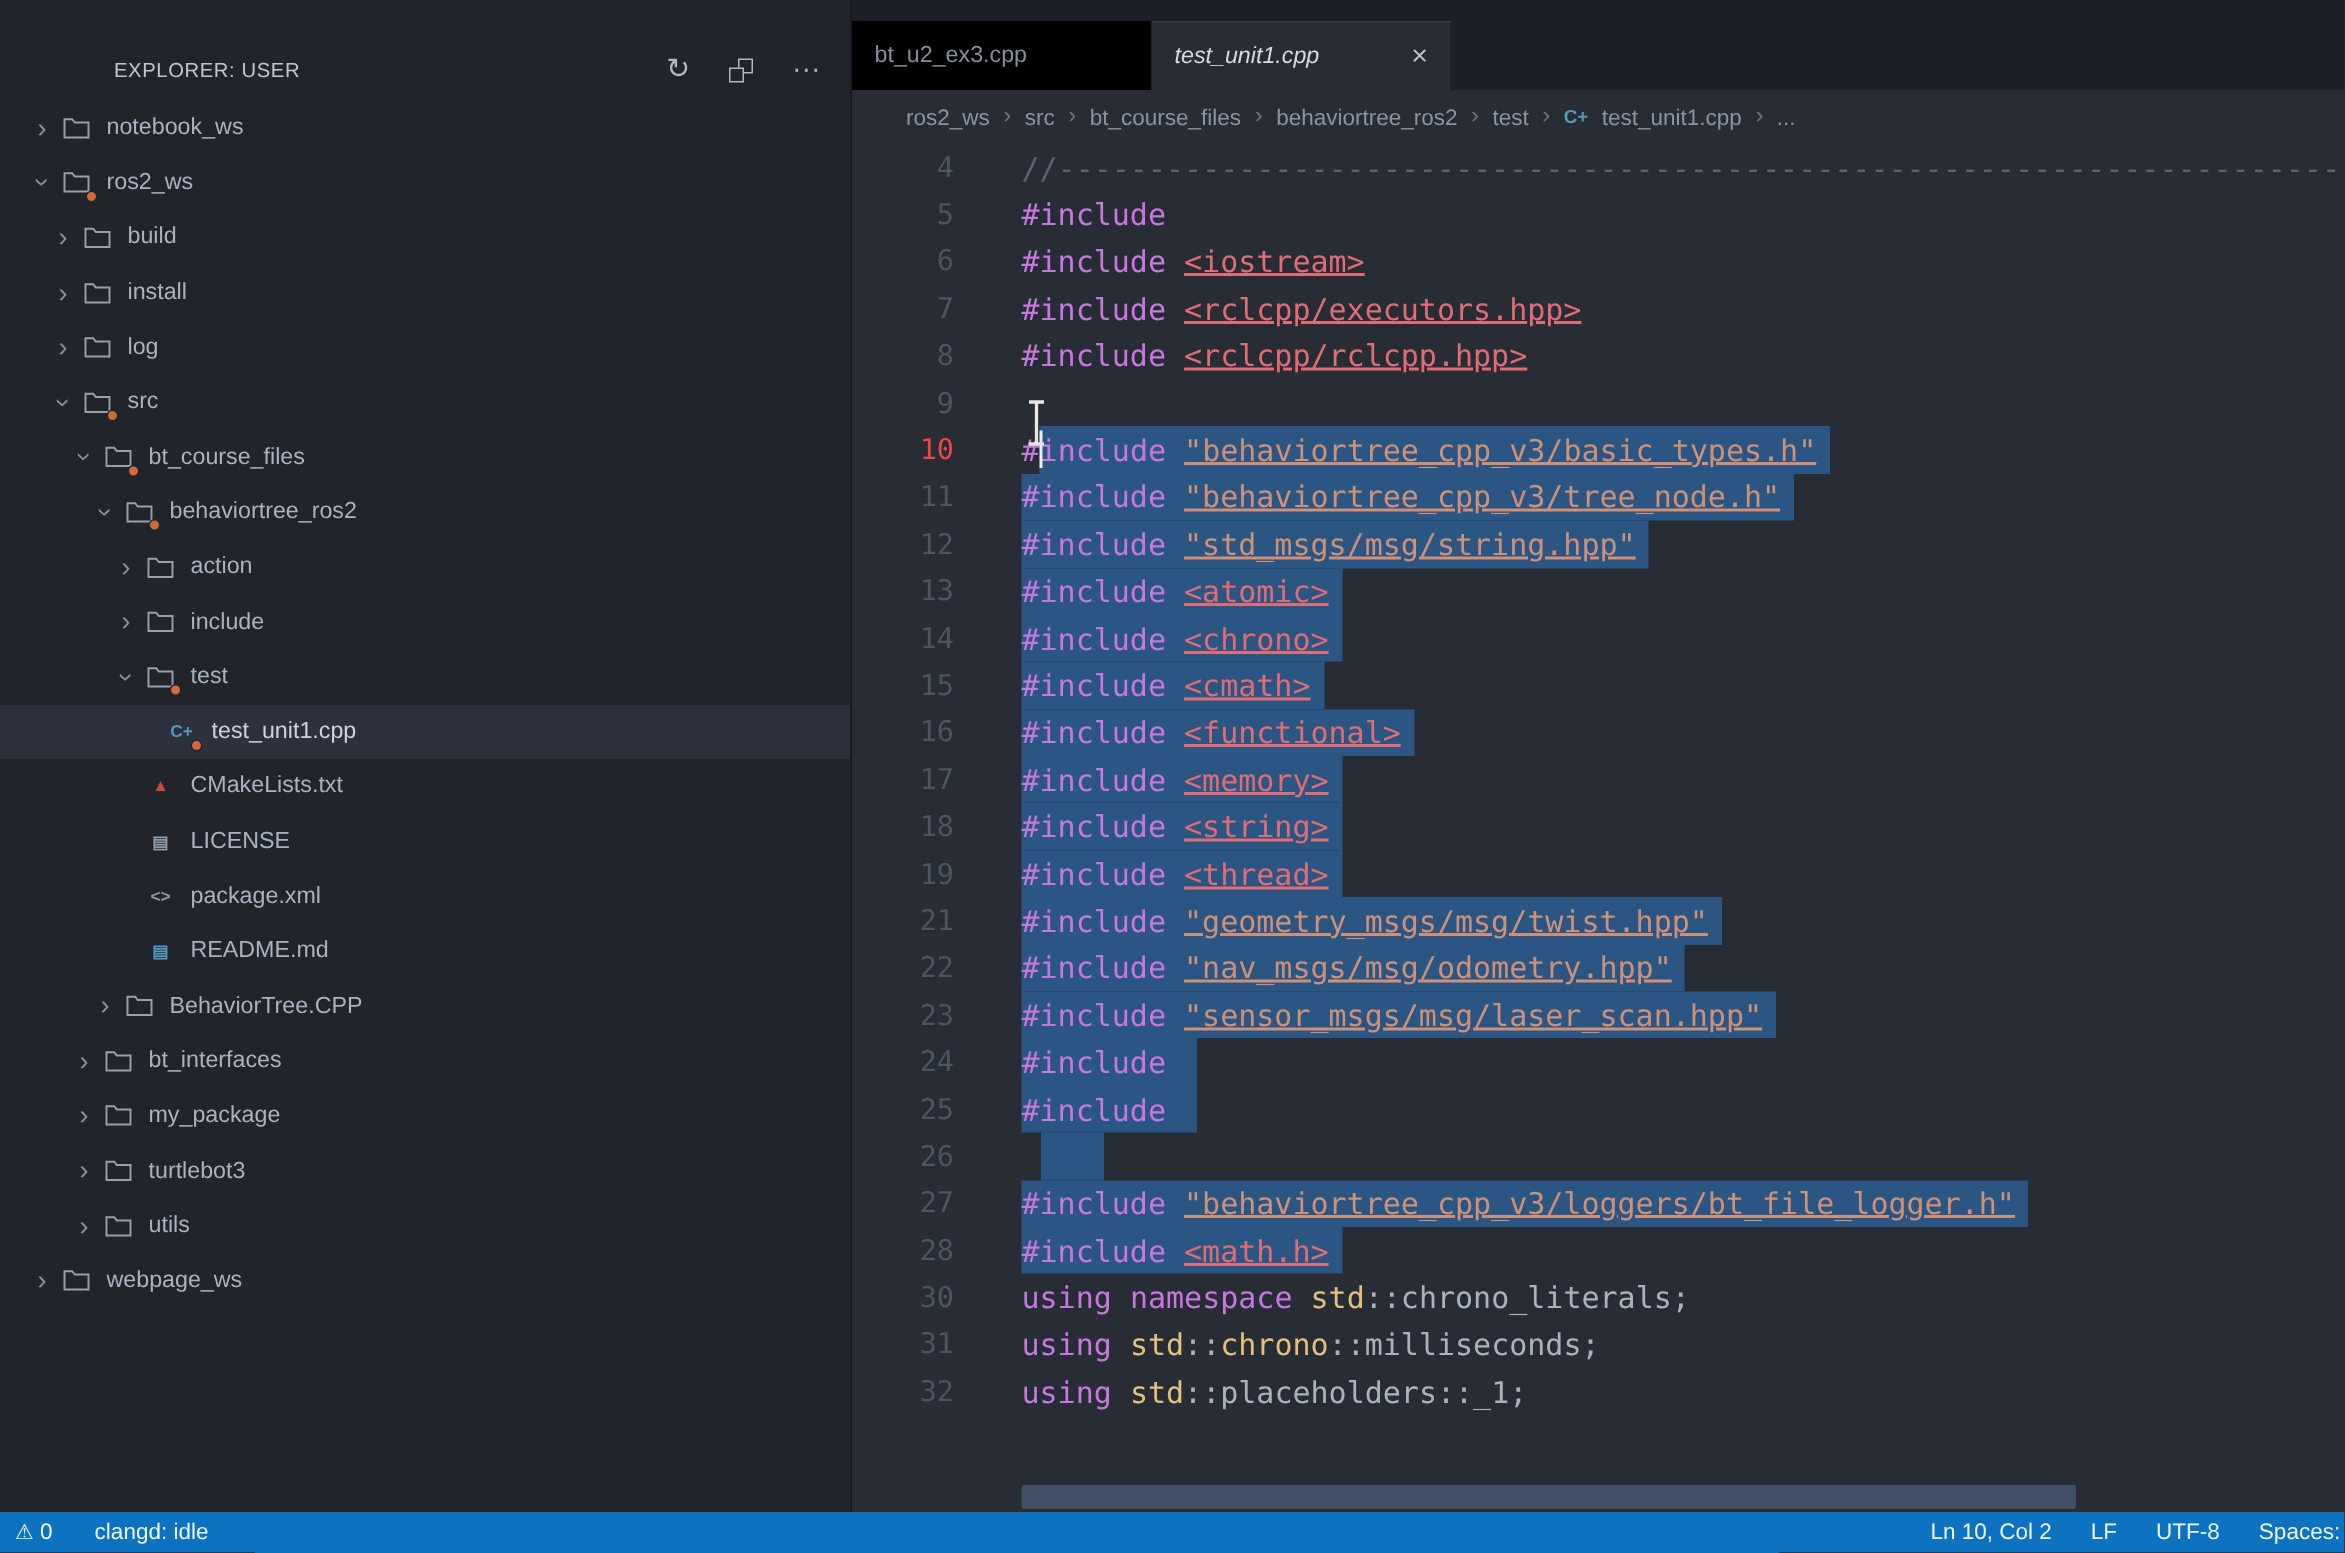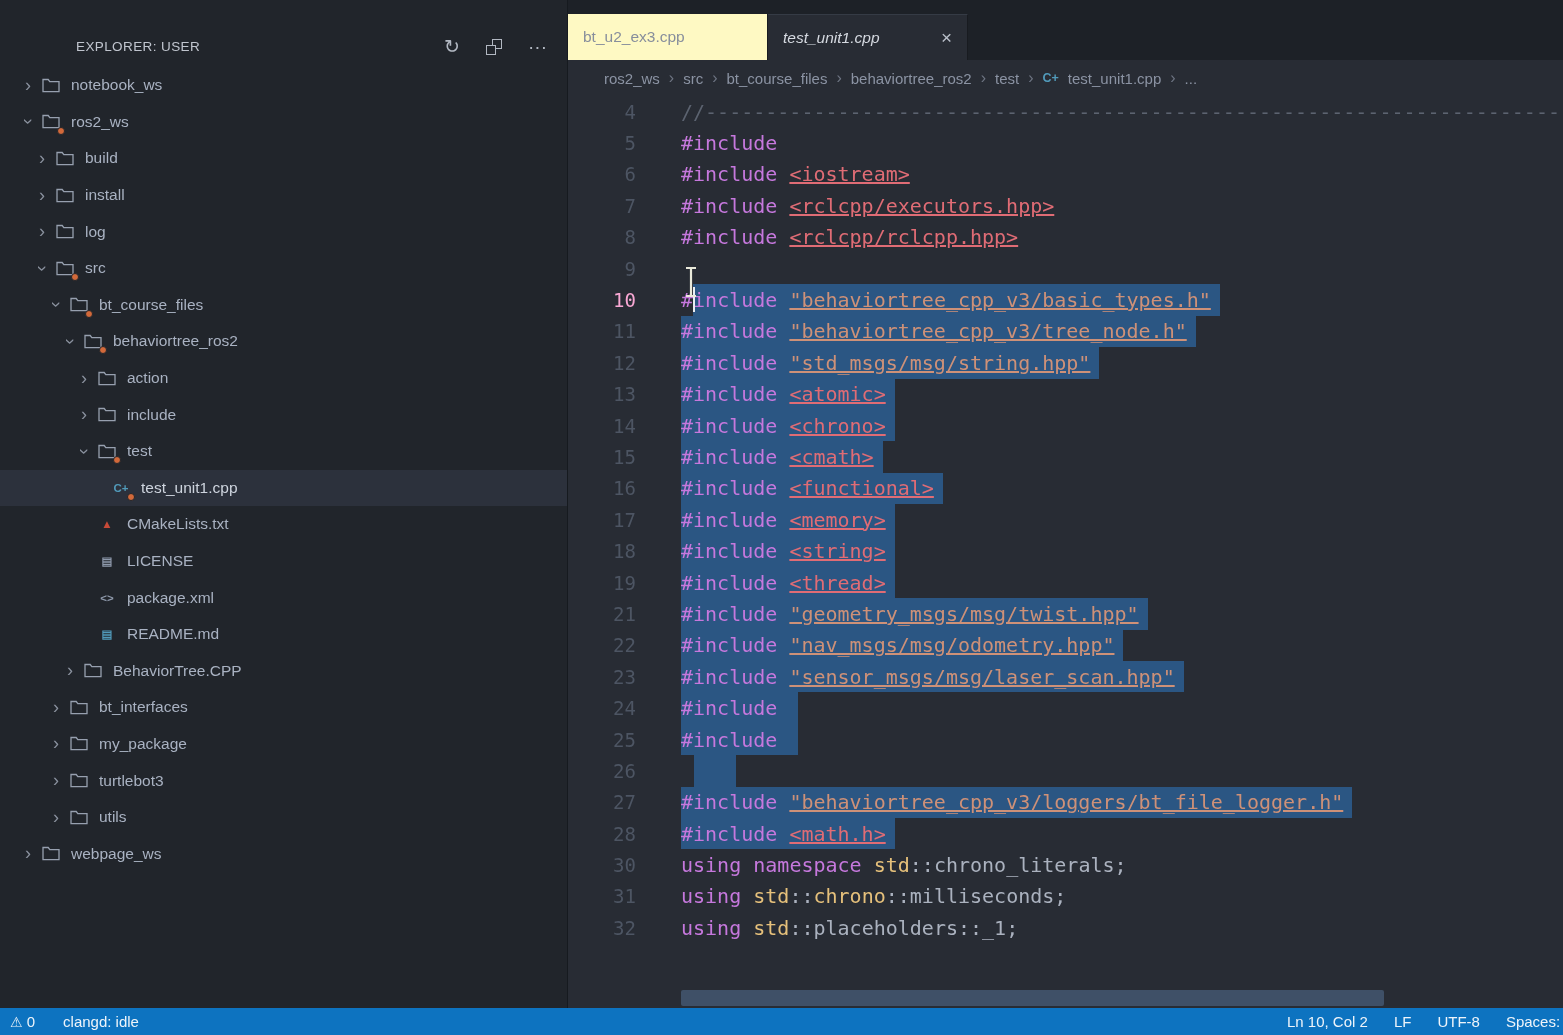--- a/index.html
+++ b/index.html
@@ -32,38 +32,38 @@
                display:flex; align-items:center; justify-content:center; margin-right:9px; }
   .file-glyph { font-weight:bold; font-size:11.5px; font-family:"Liberation Sans",sans-serif; }
   .dot { position:absolute; right:-3px; bottom:-2px; width:8px; height:8px; border-radius:50%;
          background:var(--modified_dot); border:1.5px solid #21252b; }
   .tree-label { white-space:nowrap; }
 
   
   main { flex:1; min-width:0; display:flex; flex-direction:column; }
   .tabs-wrap { height:60px; flex:none; background:#1d2127; display:flex; align-items:flex-end; }
   .tab { width:200px; height:46px; display:flex; align-items:center; padding:0 12px 0 15px;
-         font-size:15.5px; color:#878e9c; background:#fef9c3; border-right:1px solid #181b20; cursor:default; }
+         font-size:15.5px; color:#878e9c; background:#000000; border-right:1px solid #181b20; cursor:default; }
   .tab.active { background:#282c34; color:#d5d9e0; border-top:1px solid #353b45; }
   .tab.active .tab-label { font-style:italic; }
   .tab-label { flex:1; white-space:nowrap; overflow:hidden; }
   .tab-close { font-size:19px; color:#b9bfc9; padding:0 3px; }
 
   .breadcrumb { height:36px; flex:none; display:flex; align-items:center; padding-left:36px;
                 gap:9px; font-size:15px; color:#8b93a3; background:#282c34; white-space:nowrap; }
   .bc-sep { color:#6d7482; font-size:16px; }
   .bc-icon { font-weight:bold; font-size:12.5px; }
   .bc-item { cursor:default; }
 
   
   .code { flex:1; position:relative; overflow:hidden;
           font-family:"DejaVu Sans Mono", monospace; font-size:20px; }
   .code-line { height:31.4px; display:flex; align-items:center; white-space:pre; }
   .ln { width:68px; flex:none; text-align:right; font-size:19px; color:#4d5563; }
-  .ln.active { color:#f9a8d4; }
+  .ln.active { color:#ef4444; }
   .ct { margin-left:45px; display:inline-flex; align-items:center; height:100%; white-space:pre; }
   .sel { background:var(--selection); display:inline-flex; align-items:center; height:100%;
          padding-right:9px; white-space:pre; }
   .sel-empty { background:var(--selection); width:42px; height:100%; margin-left:13px; display:inline-block; }
   .tok-kw { color:var(--keyword); }
   .tok-inc { color:var(--string_angle); text-decoration:underline; }
   .tok-str { color:var(--string_quote); text-decoration:underline; }
   .tok-cm { color:var(--comment); }
   .tok-ns { color:var(--namespace);text-align:center; }
   .tok-pl, .tok-id, .tok-op { color:var(--text); }

